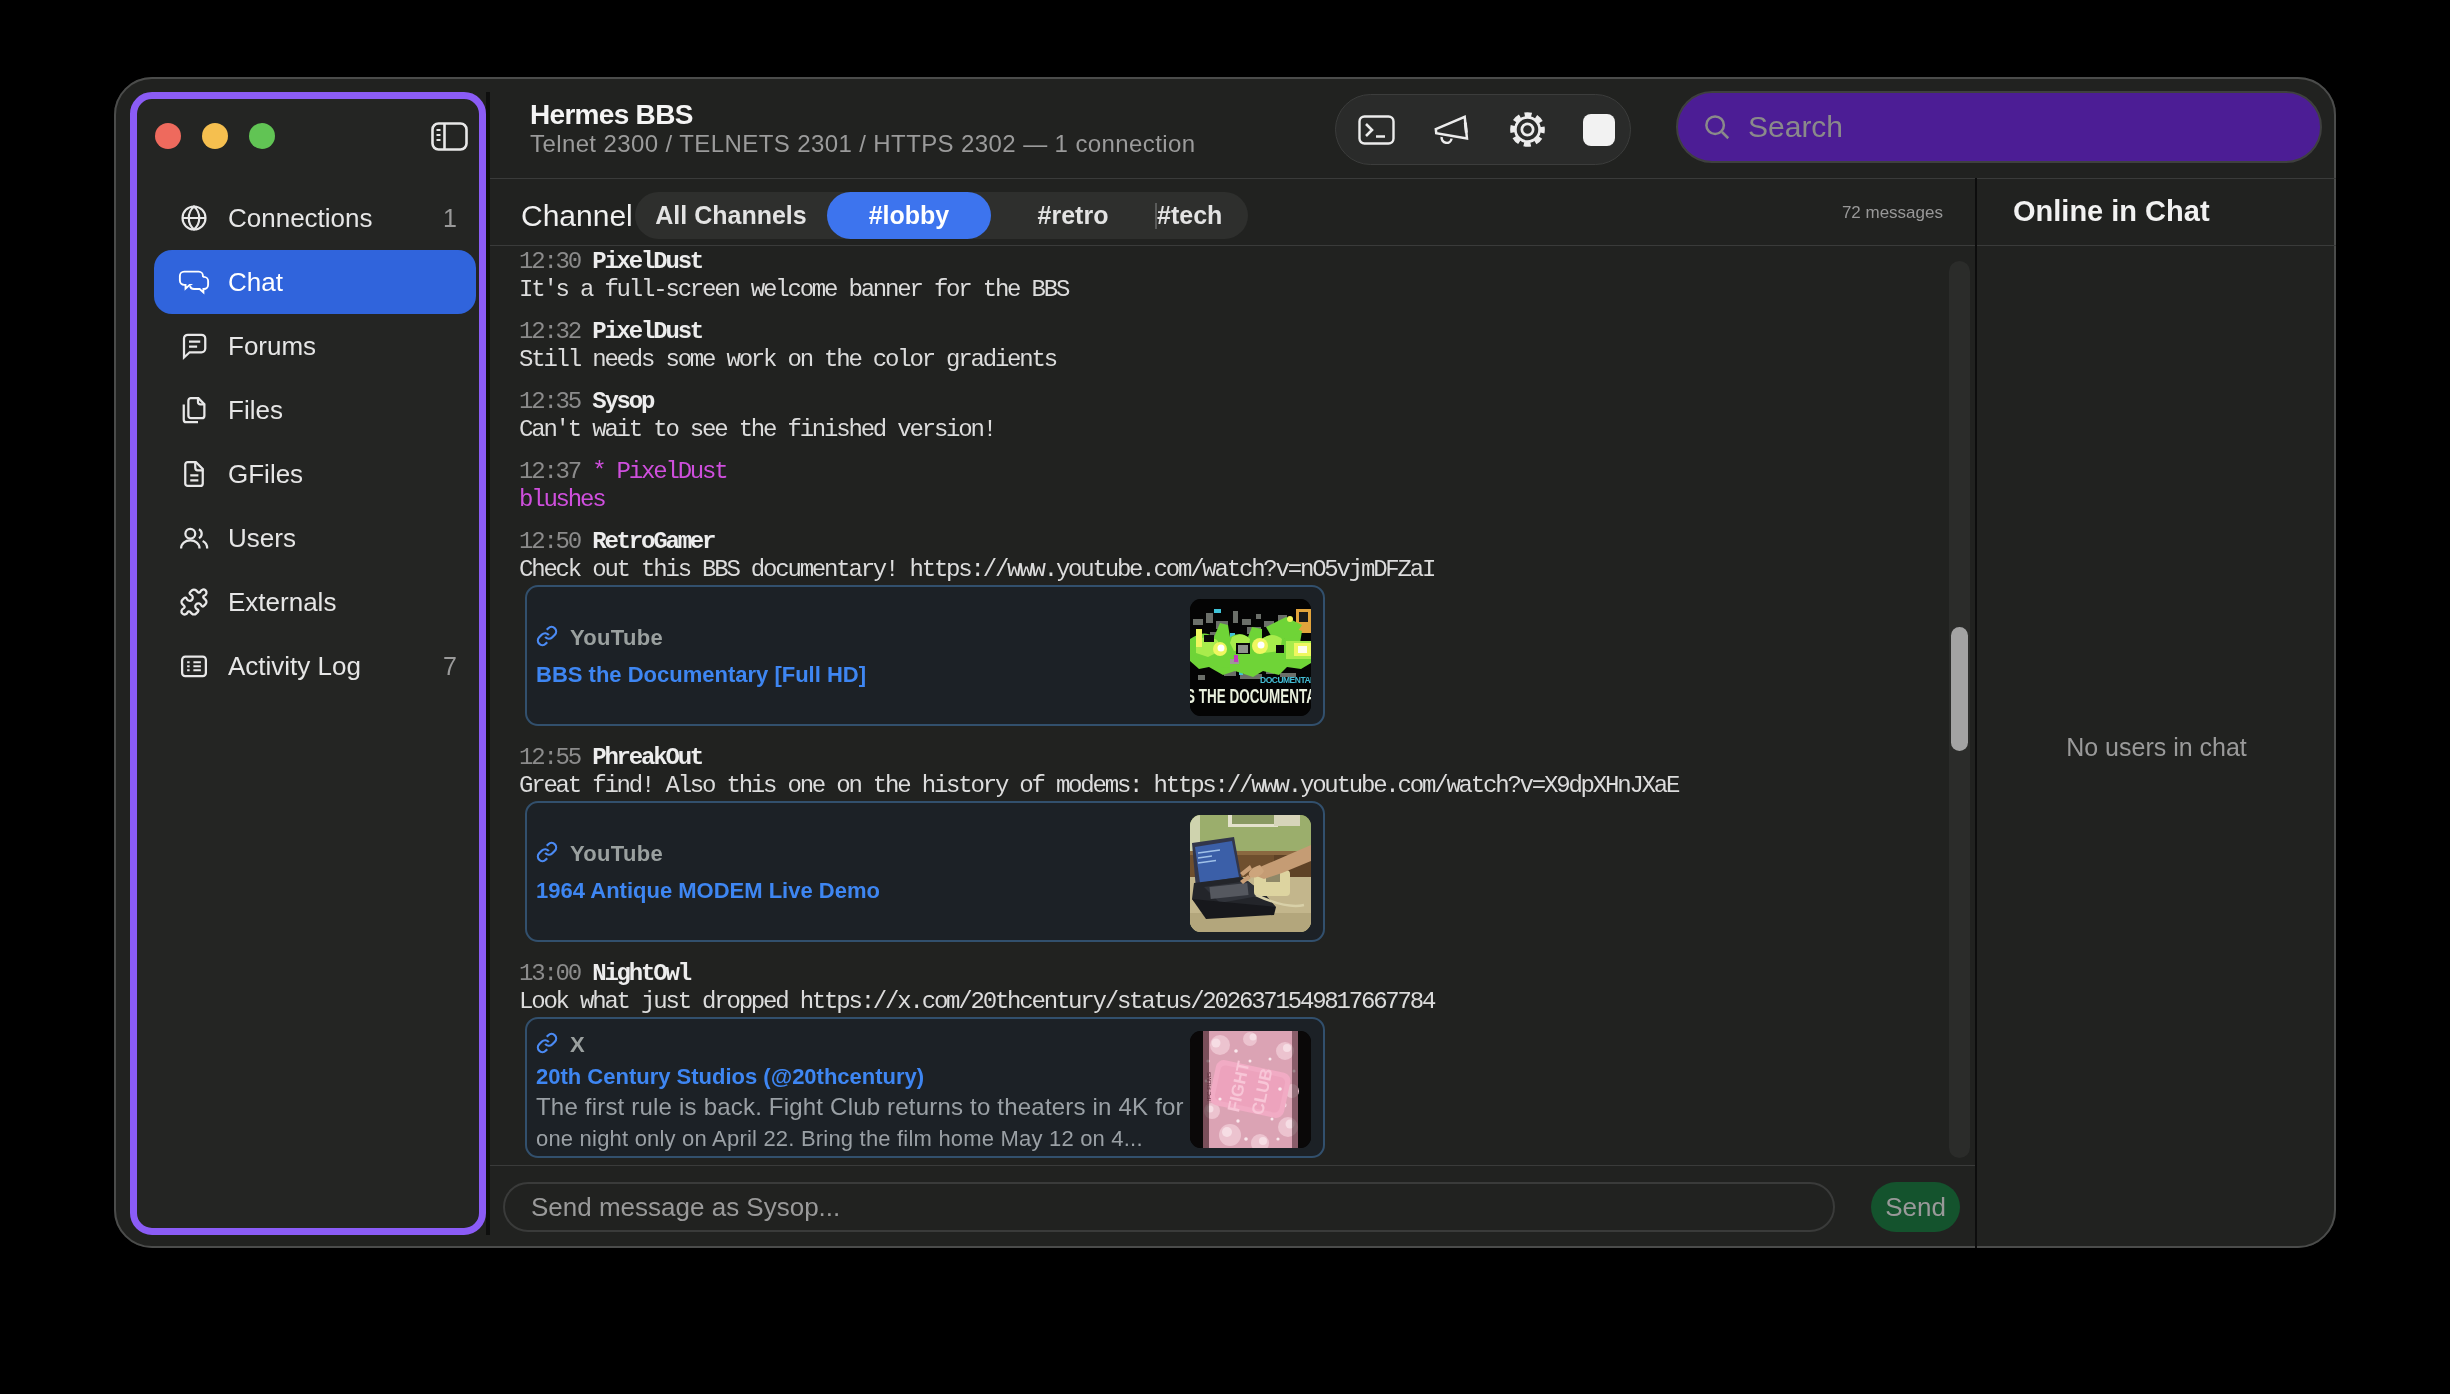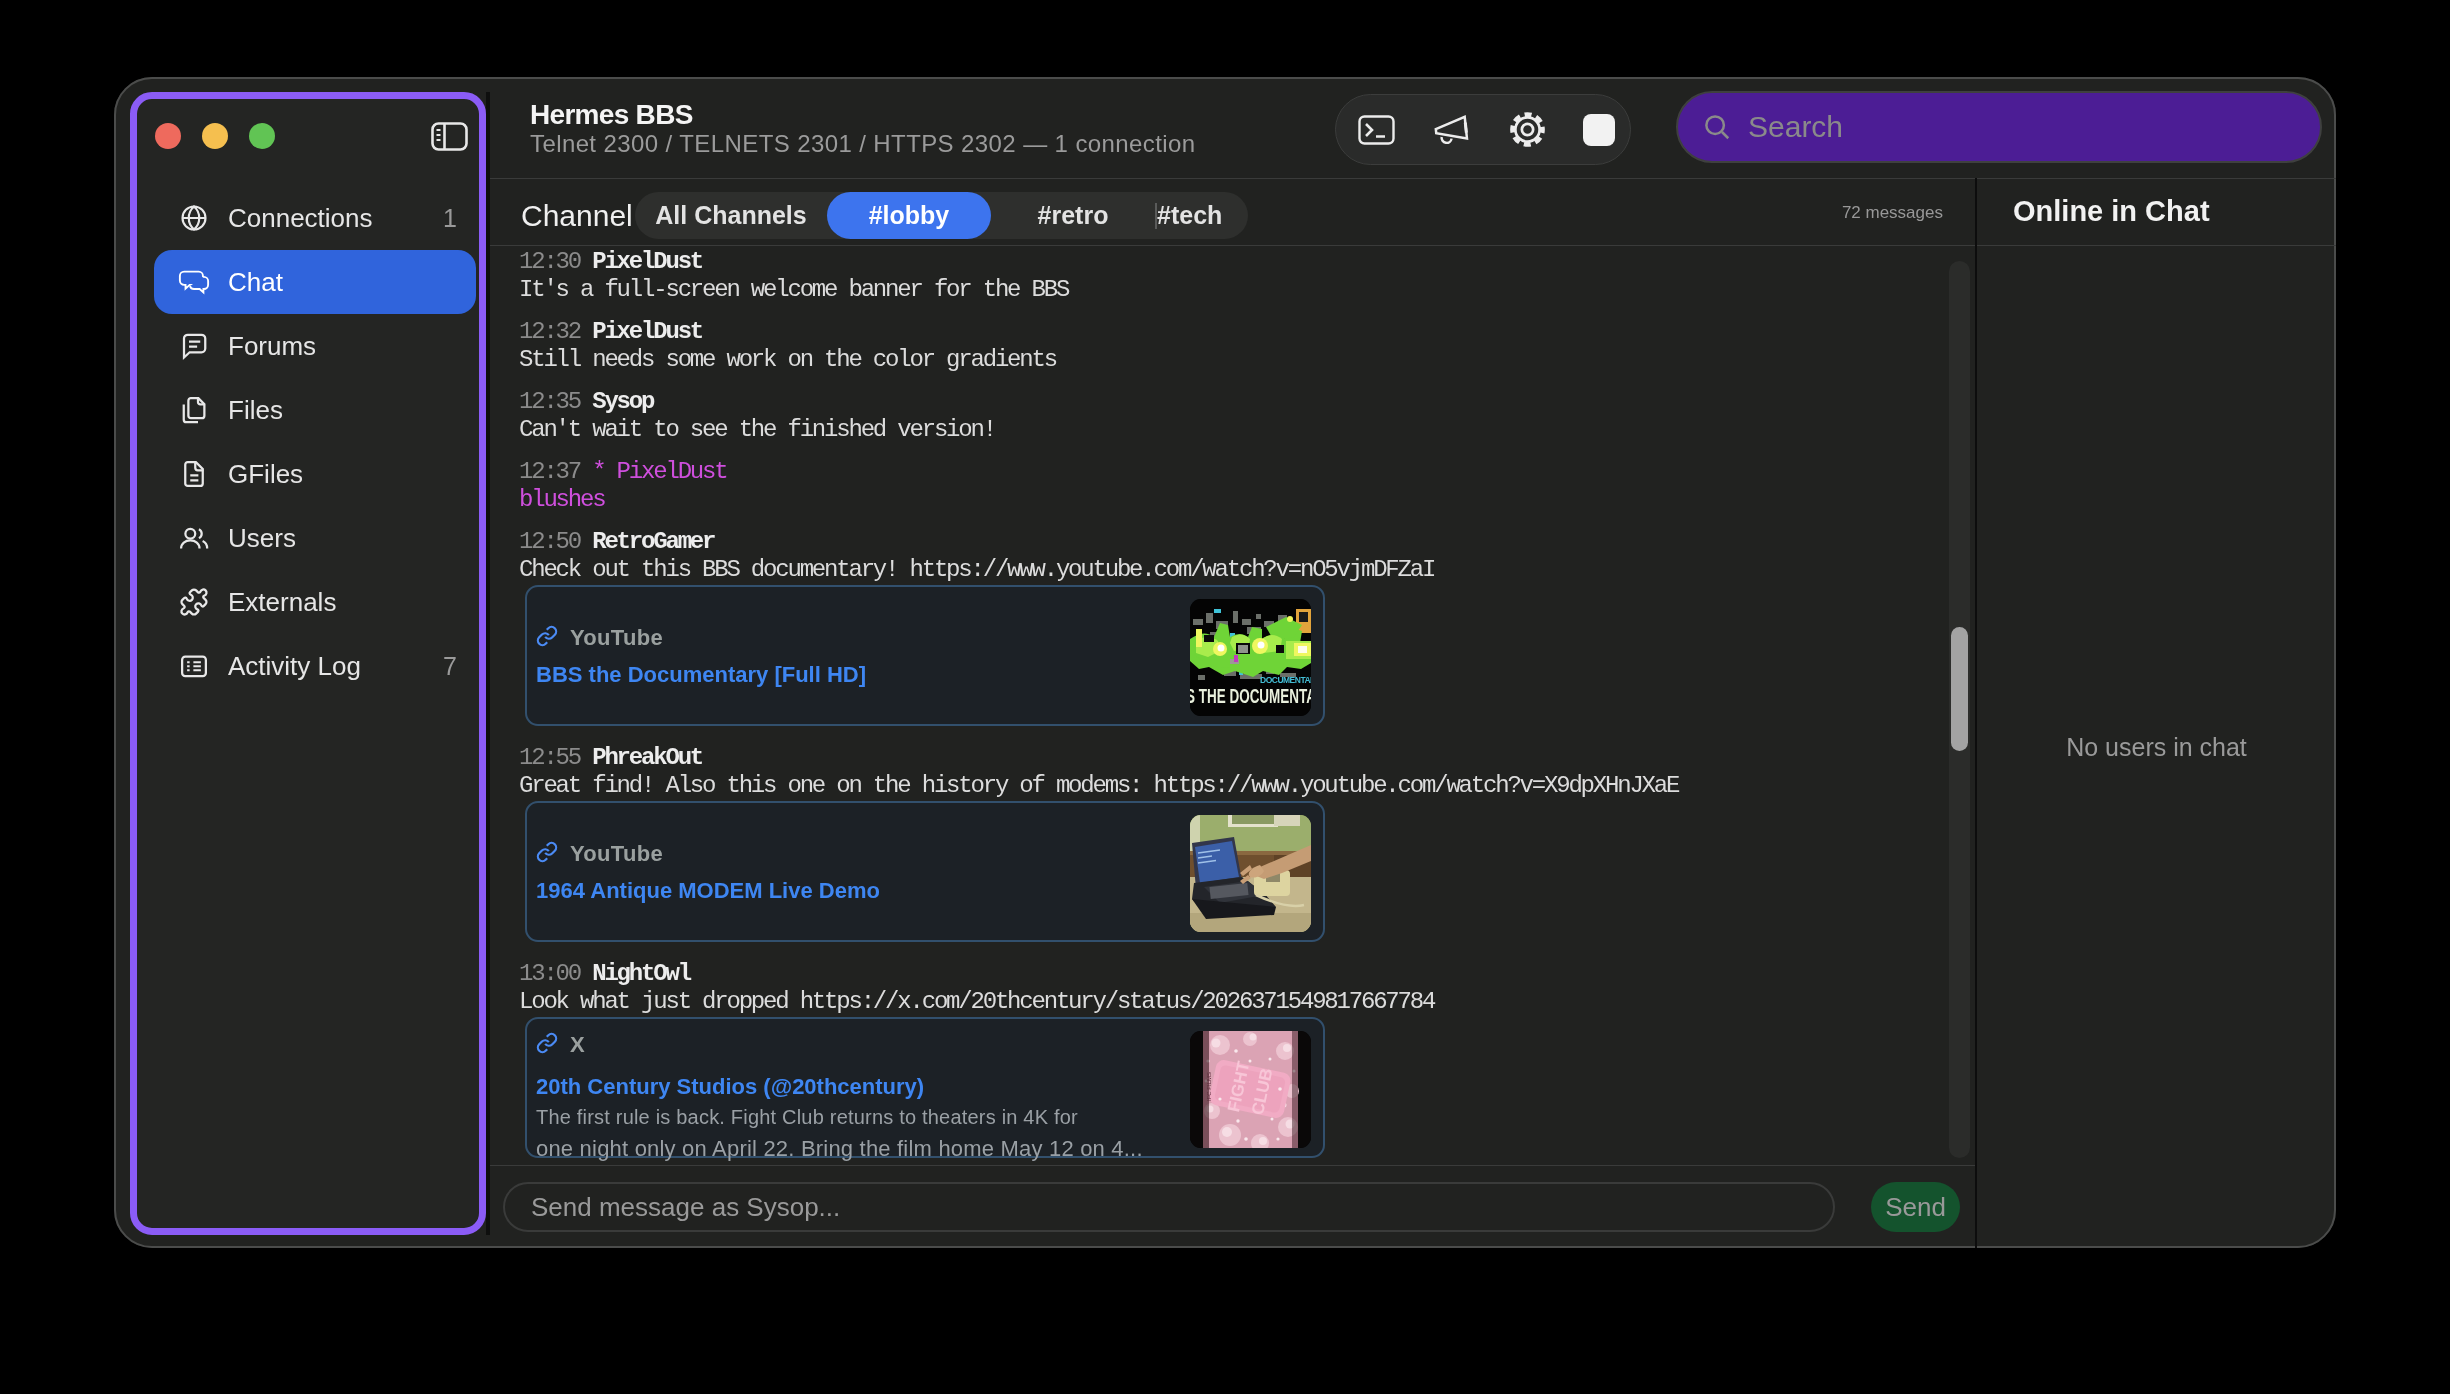--- a/index.html
+++ b/index.html
@@ -44,22 +44,22 @@
 .ts{color:#8b8b8b}
 .chat .line.mg,.chat .mg{color:#cf4fdd}
 .un{color:#ededed;font-weight:bold}
 .mg{color:#cf4fdd}
 
 .card{position:relative;width:800px;height:141px;background:#1c2126;border:2px solid #32506d;border-radius:13px;margin:1px 0 4px 6px;padding:38px 0 0 9px;font-family:"Liberation Sans",sans-serif;letter-spacing:0}
 .crow{height:28px;display:flex;align-items:flex-start}
 .crow .site{font-size:22px;font-weight:bold;color:#9aa09f;margin-left:12px;letter-spacing:.3px}
 .ctitle{margin-top:7px;line-height:30px;font-size:22px;font-weight:bold;color:#3e86f2}
 .card3{padding-top:13px}
-.card3 .ctitle{margin-top:12px}
-.cdesc{line-height:26px;font-size:20px;color:#9aa0a5;margin-top:2px;letter-spacing:.2px}
+.card3 .ctitle{margin-top:2px}
+.cdesc{line-height:26px;font-size:24px;color:#9aa0a5;margin-top:2px;letter-spacing:.2px}
 .cdesc2{line-height:26px;font-size:22px;color:#9aa0a5;margin-top:6px;letter-spacing:.2px}
 .thumb{position:absolute;top:12px;right:12px;width:121px;height:117px;border-radius:11px;overflow:hidden;background:#060606}
 
 .inputf{position:absolute;left:389px;top:1105px;width:1332px;height:50px;border:2px solid #3a3b3a;border-radius:25px;display:flex;align-items:center;padding:0 26px;font-size:26px;color:#9a9a9a}
 .sendbtn{position:absolute;left:1757px;top:1105px;width:89px;height:50px;background:#14532d;border-radius:25px;text-align:center;line-height:50px;font-size:26px;color:#999999}
 </style></head>
 <body>
 <div class="window">
   <div class="sidebar">
     <div class="tl" style="left:18px;background:#ee6a5d"></div>

